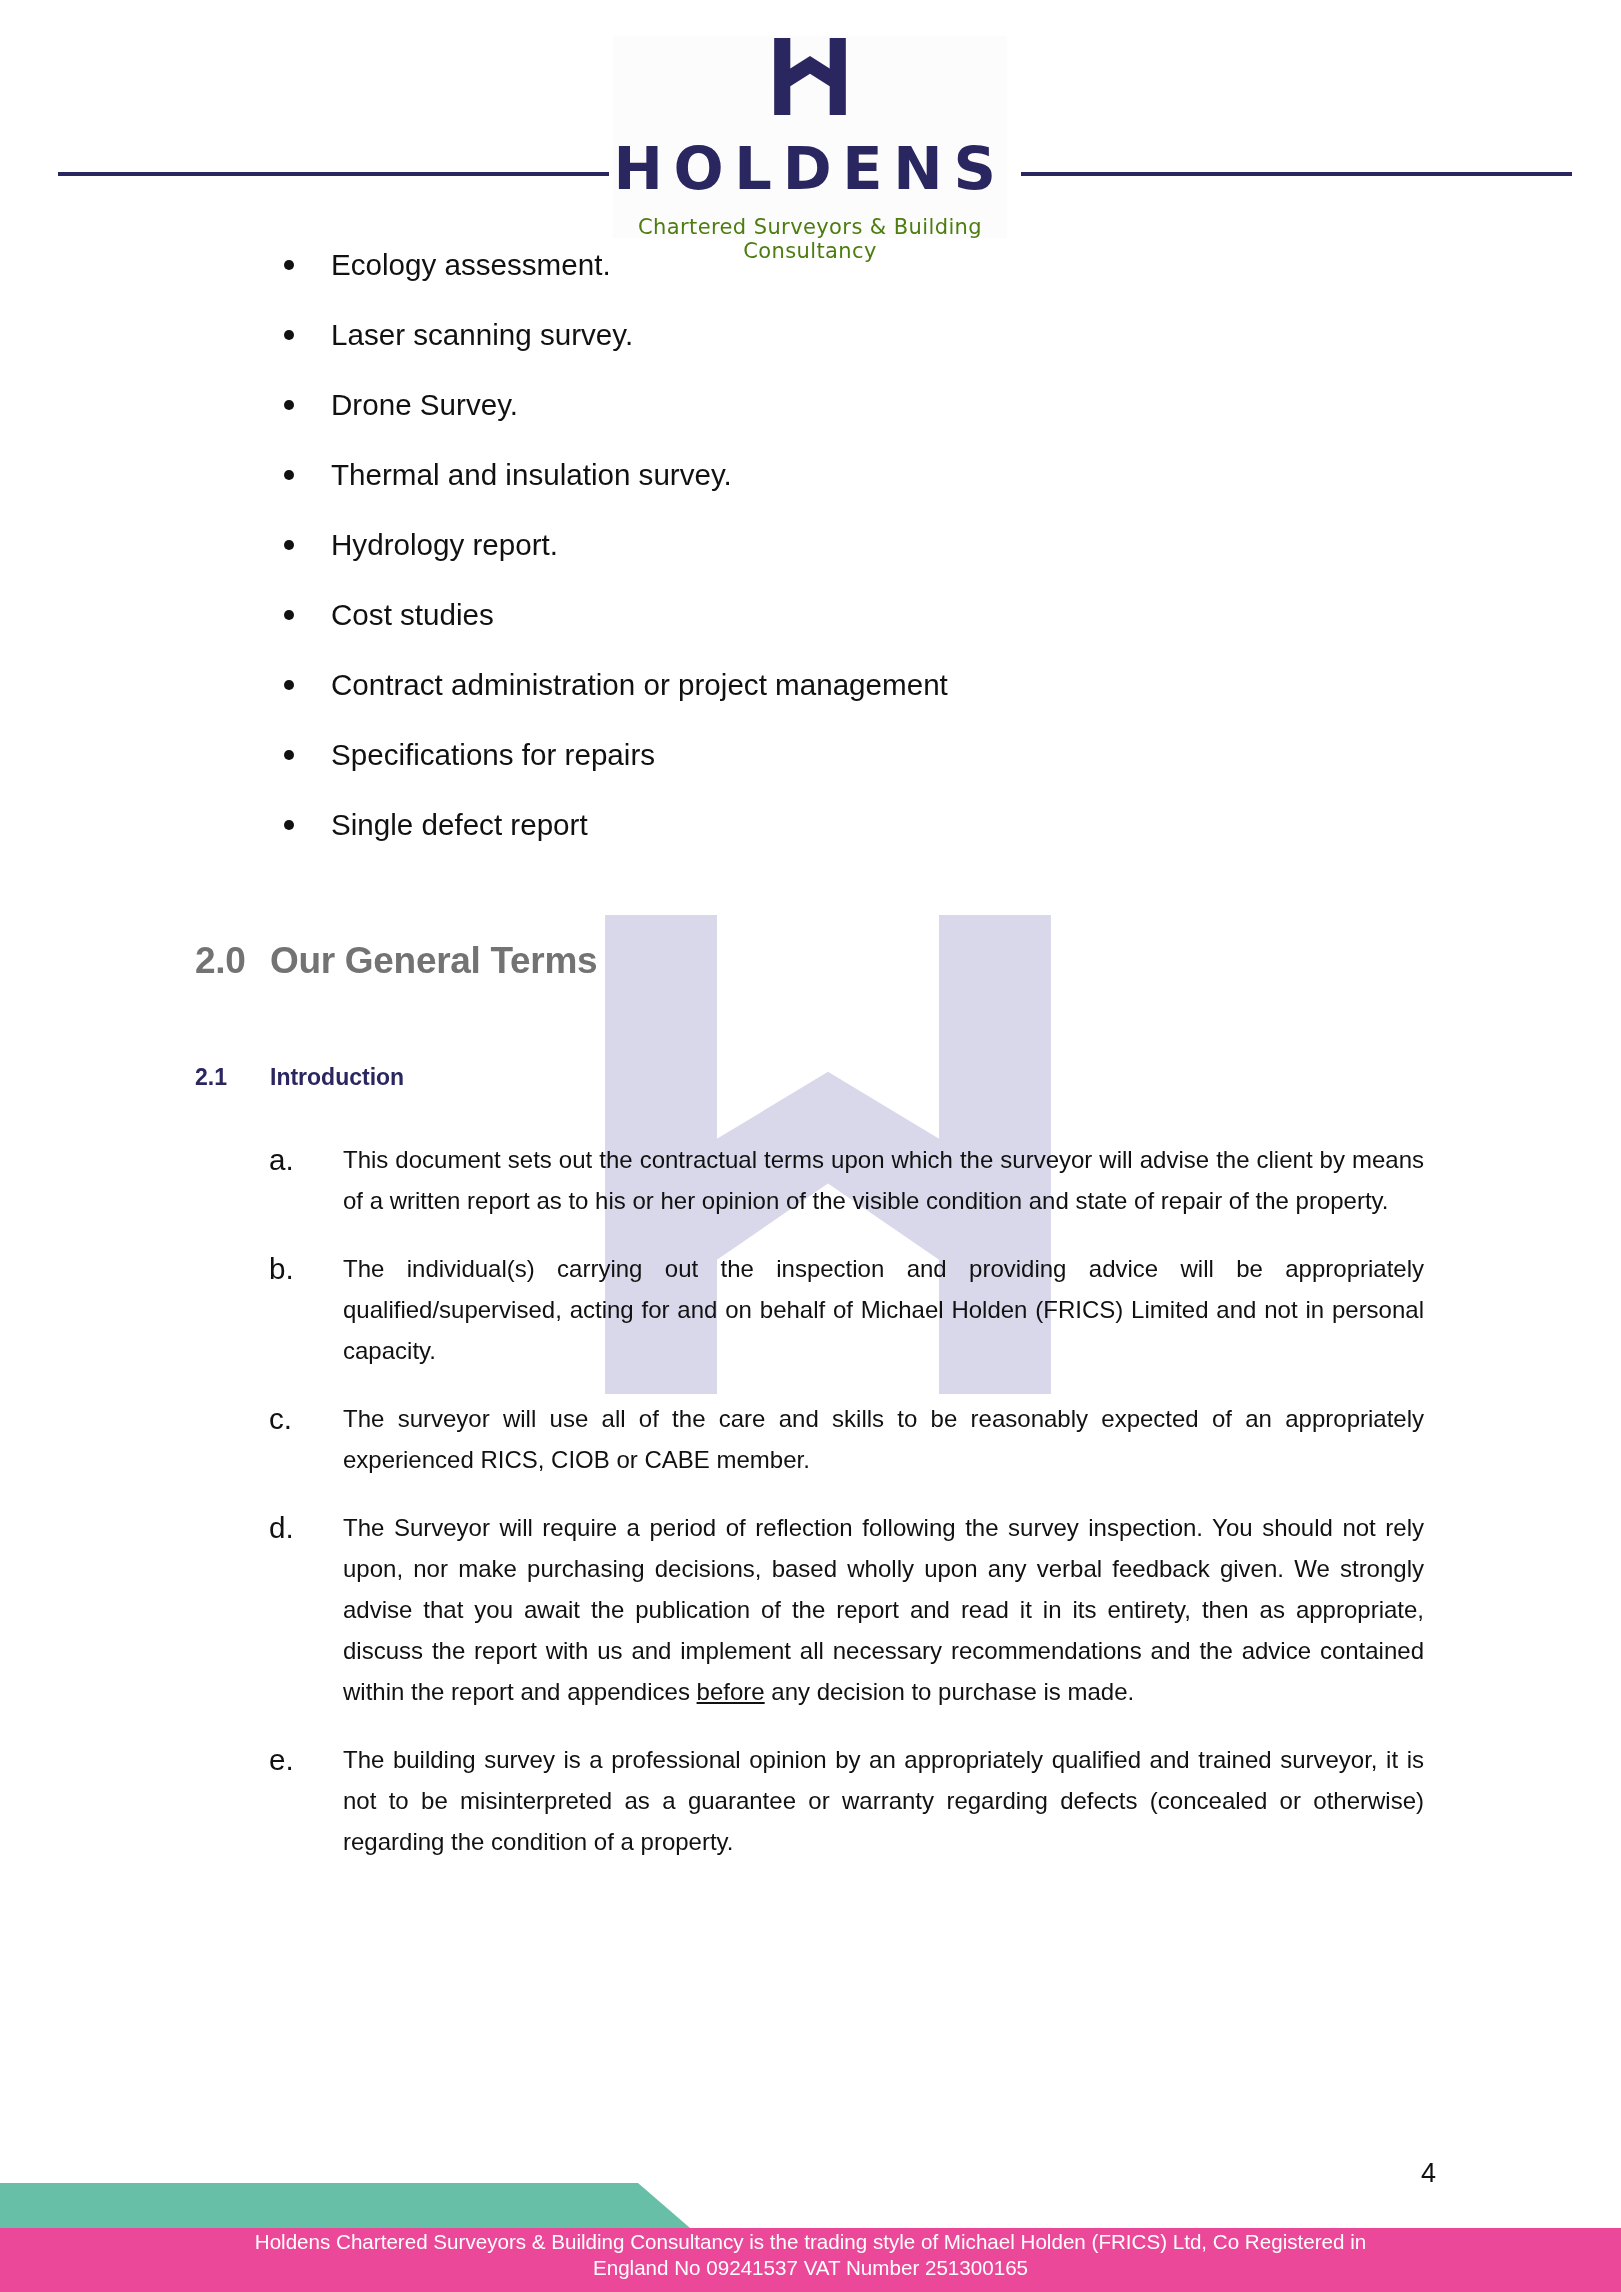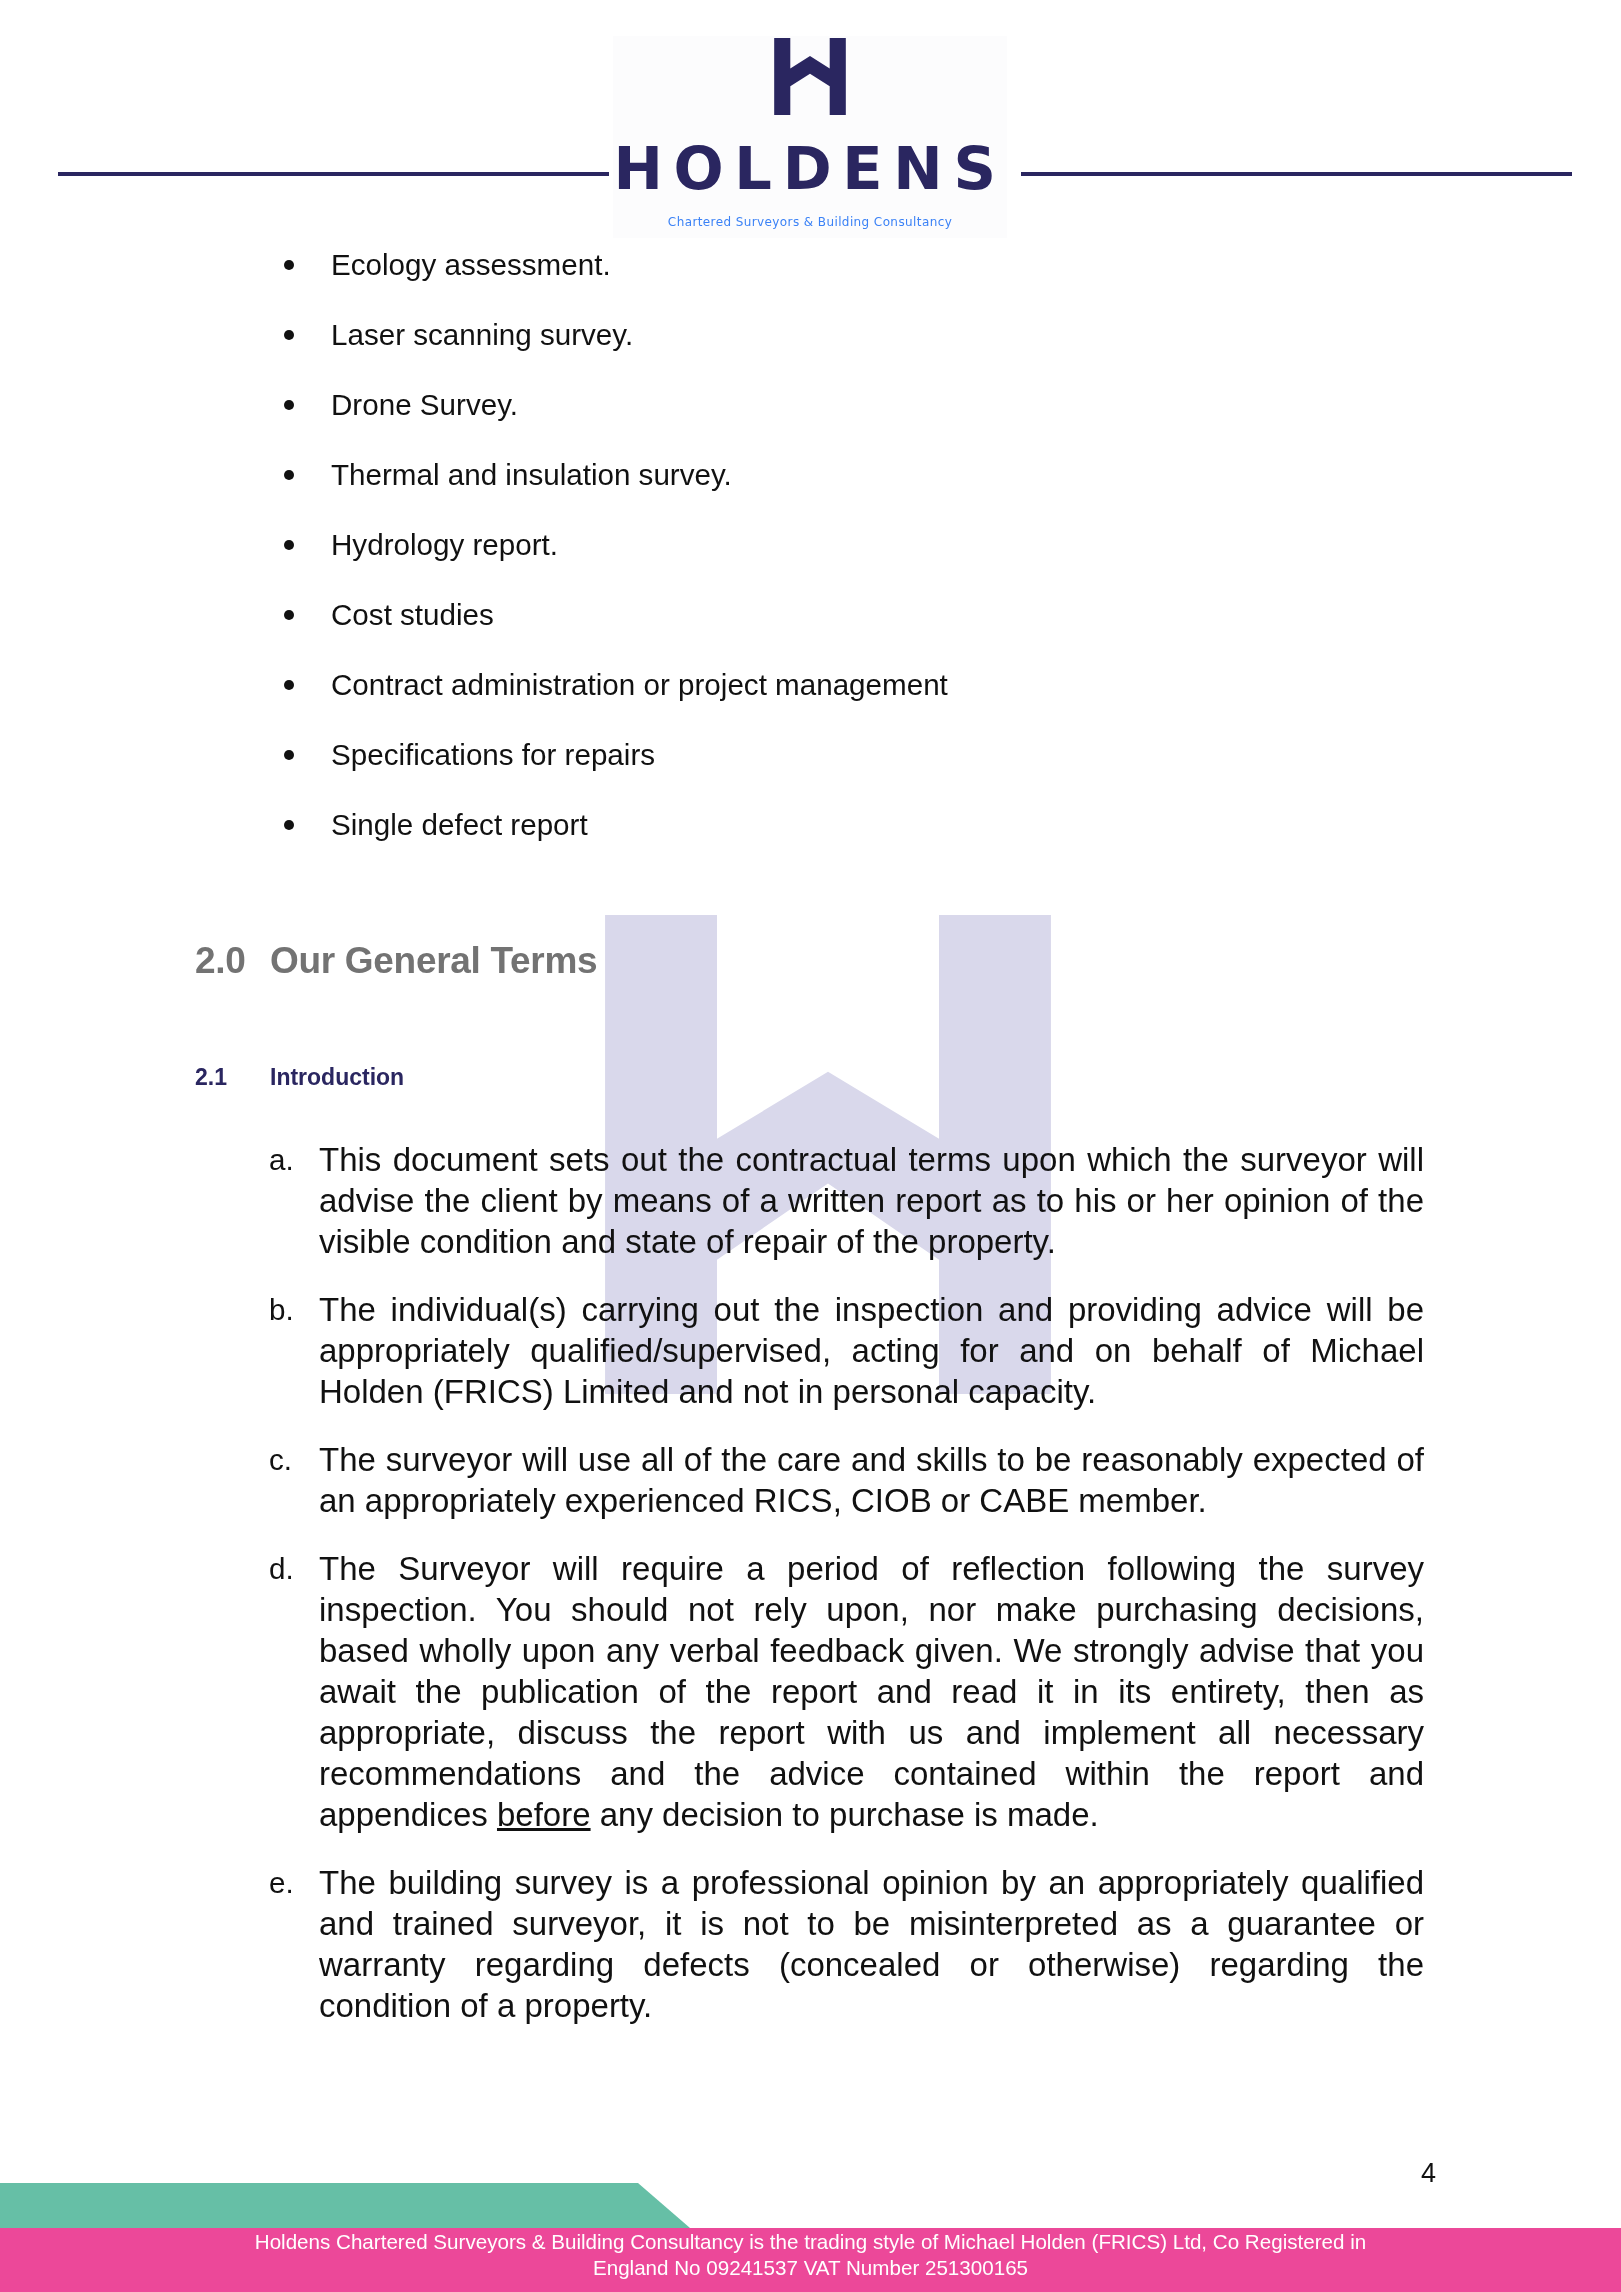--- a/index.html
+++ b/index.html
@@ -19,21 +19,21 @@
     background: #fcfcfd; text-align: center; text-decoration: underline;
   }
   .logo-mark { position: absolute; left: 161px; top: 1.8px; width: 72px; height: 77px; }
   .logo-word {
     position: absolute; left: 0; right: 0; top: 103px;
     font-family: "DejaVu Sans", sans-serif; font-weight: bold;
     font-size: 59px; letter-spacing: 10.7px; color: #2a2660; line-height: 1;
   }
   .logo-tag {
     position: absolute; left: 0; right: 0; top: 179px;
-    font-family: "DejaVu Sans", sans-serif; font-size: 12px; color: #3b82f6;
+    font-family: "DejaVu Sans", sans-serif; font-size: 21px; color: #4d7c0f;
     letter-spacing: 0.4px;
   }
   .watermark { position: absolute; left: 605px; top: 915px; width: 446px; height: 479px; }
   .content { position: absolute; left: 0; top: 0; width: 1621px; }
   .bullets { position: absolute; left: 269px; top: 235px; margin: 12px; padding: 0; list-style: none; }
   .bullets li {
     position: relative; padding-left: 50px; font-size: 29.6px; line-height: 36px;
     height: 70px;
   }
   .bullets li .dot {
@@ -47,21 +47,21 @@
   .h1 .num { display: inline-block; width: 75px; }
   .h2 {
     position: absolute; left: 195px; top: 1064px; font-size: 23px; font-weight: bold;
     color: #2a2660;
   }
   .h2 .num { display: inline-block; width: 75px; }
   .paras { position: absolute; left: 269px; top: 1139px; width: 1155px; }
   .para { position: relative; padding-left: 50px; margin-bottom: 27px; }
   .para .letter { position: absolute; left: 0; top: 0; font-size: 29.6px; line-height: 41px; }
   .para .text {
-    font-size: 33px; line-height: 41px; text-align: justify; text-align-last: left;
+    font-size: 24px; line-height: 41px; text-align: justify; text-align-last: left; margin-left: 24px;
   }
   .para .text u { }
   .page-num { position: absolute; left: 1421px; top: 2158px; font-size: 27px; color: #111; }
   .teal-band {
     position: absolute; left: 0; top: 2183px; width: 690px; height: 45px;
     background: #66bfa6;
     clip-path: polygon(0 0, 638px 0, 690px 45px, 0 45px);
   }
   .footer {
     position: absolute; left: 0; top: 2228px; width: 1621px; height: 64px;

